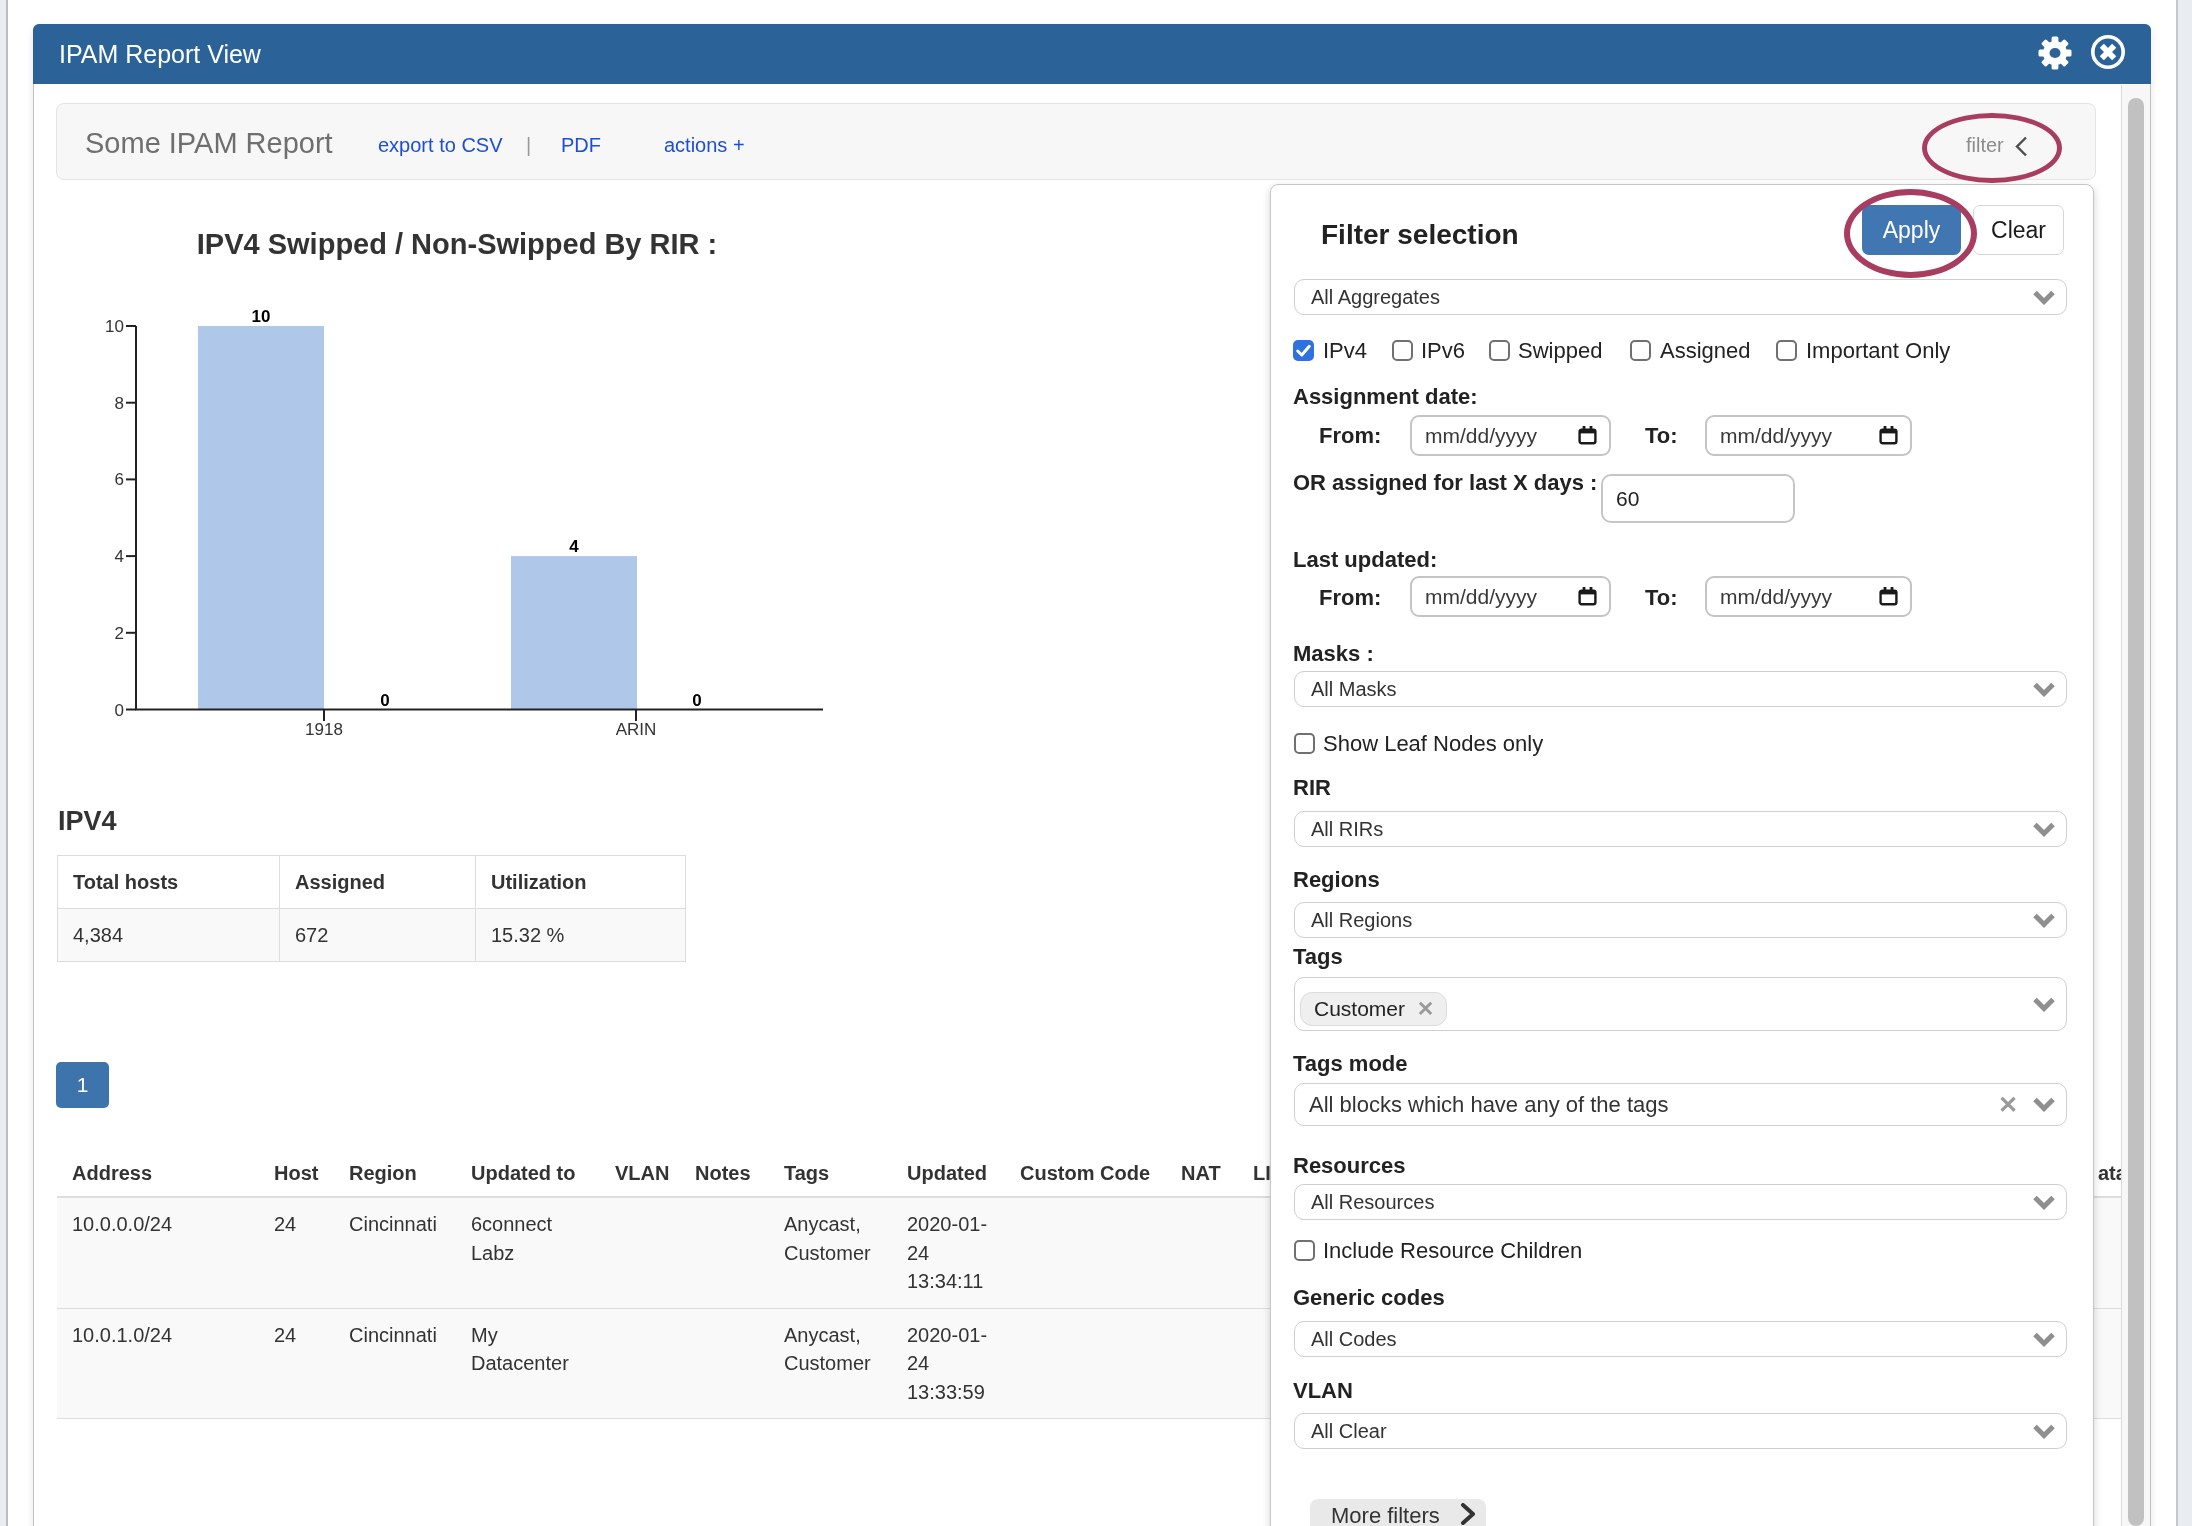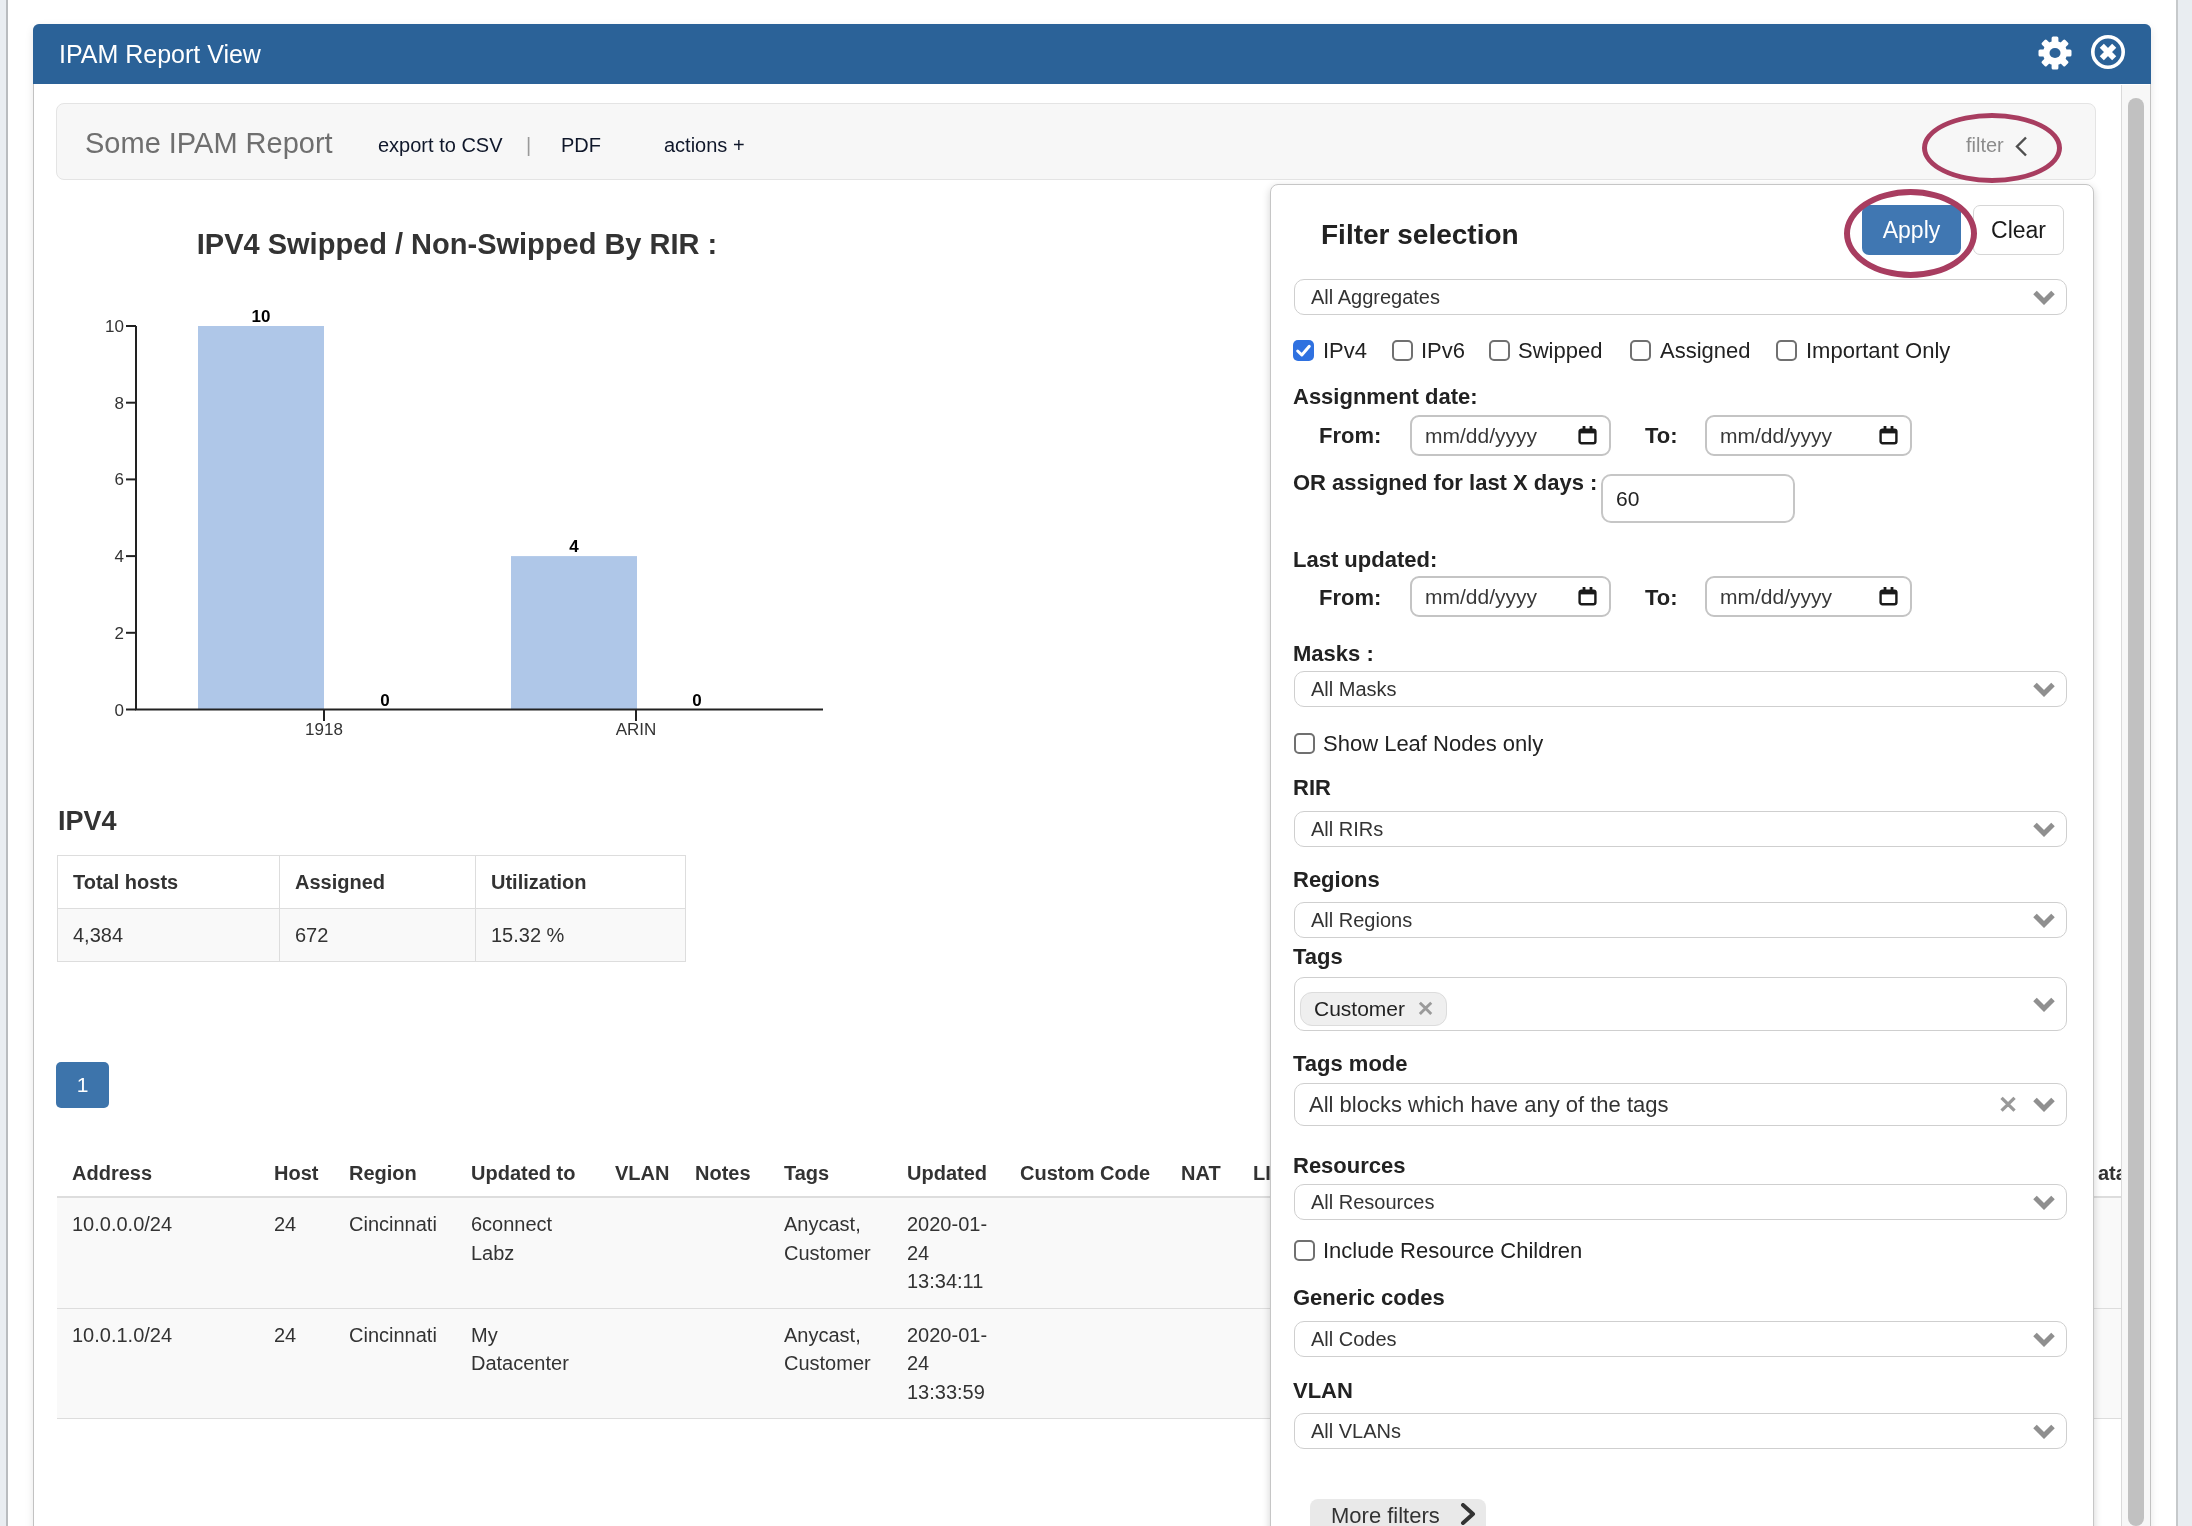--- a/index.html
+++ b/index.html
@@ -12,21 +12,21 @@
   .pagebg { position:absolute; left:6px; top:0; width:2172px; height:1526px; background:#fff; border-left:2px solid #b9bcbf; border-right:2px solid #c6c9cb; }
 
   
   .dialog { position:absolute; left:33px; top:24px; width:2118px; height:1530px; background:#fff; border:1px solid #c2c2c2; border-radius:7px; box-shadow:0 3px 9px rgba(0,0,0,0.10); }
   .dlg-header { position:absolute; left:33px; top:24px; width:2118px; height:60px; background:#2b6298; border-radius:6px 6px 0 0; z-index:2; }
   .dlg-title { position:absolute; left:26px; top:0; height:60px; line-height:60px; color:#fff; font-size:25px; }
 
   
   .toolbar { position:absolute; left:56px; top:103px; width:2040px; height:77px; background:#f7f7f7; border:1px solid #e4e4e4; border-radius:8px; z-index:2; }
   .tb-title { position:absolute; left:85px; top:127px; font-size:29px; color:#6f6f6f; z-index:3; }
-  .tb-link { position:absolute; top:134px; font-size:20px; color:#0f172a; z-index:3; }
+  .tb-link { position:absolute; top:134px; font-size:20px; color:#1d4ed8; z-index:3; }
 
   
   .chart-title { position:absolute; left:157px; top:228px; width:600px; text-align:center; font-size:29px; font-weight:bold; color:#333; z-index:2; }
   #chartsvg { position:absolute; left:90px; top:300px; z-index:2; }
 
   
   .h-ipv4 { position:absolute; left:58px; top:806px; font-size:27px; font-weight:bold; color:#333; z-index:2; }
   .sumtable { position:absolute; left:57px; top:855px; width:628px; border-collapse:collapse; table-layout:fixed; font-size:20px; color:#333; z-index:2; }
   .sumtable th, .sumtable td { border:1px solid #ddd; padding:0 0 0 15px; height:53px; text-align:left; font-weight:normal; }
   .sumtable th { font-weight:bold; }
@@ -381,21 +381,21 @@
   <div class="fp lbl" style="left:1293px; top:1285px;">Generic codes</div>
   <div class="fp sel" style="left:1294px; top:1321px; width:773px;">
       <span class="txt">All Codes</span>
     <svg class="abs" style="right:11px; top:10px;" width="22" height="16" viewBox="0 0 22 16">
         <path d="M2 2.5 L11 11.5 L20 2.5" fill="none" stroke="#8f8f8f" stroke-width="5"></path>
       </svg>
   </div>
 
   <div class="fp lbl" style="left:1293px; top:1378px;">VLAN</div>
   <div class="fp sel" style="left:1294px; top:1413px; width:773px;">
-      <span class="txt">All VLANs</span>
+      <span class="txt">All Clear</span>
     <svg class="abs" style="right:11px; top:10px;" width="22" height="16" viewBox="0 0 22 16">
         <path d="M2 2.5 L11 11.5 L20 2.5" fill="none" stroke="#8f8f8f" stroke-width="5"></path>
       </svg>
   </div>
 
   <div class="fp morebtn" style="left:1310px; top:1499px;">More filters
     <svg style="margin-left:14px; vertical-align:-2px;" width="16" height="22" viewBox="0 0 16 22">
         <path d="M3 2 L13 11 L3 20" fill="none" stroke="#333" stroke-width="4" stroke-linecap="round" stroke-linejoin="round"></path>
       </svg>
   </div>

